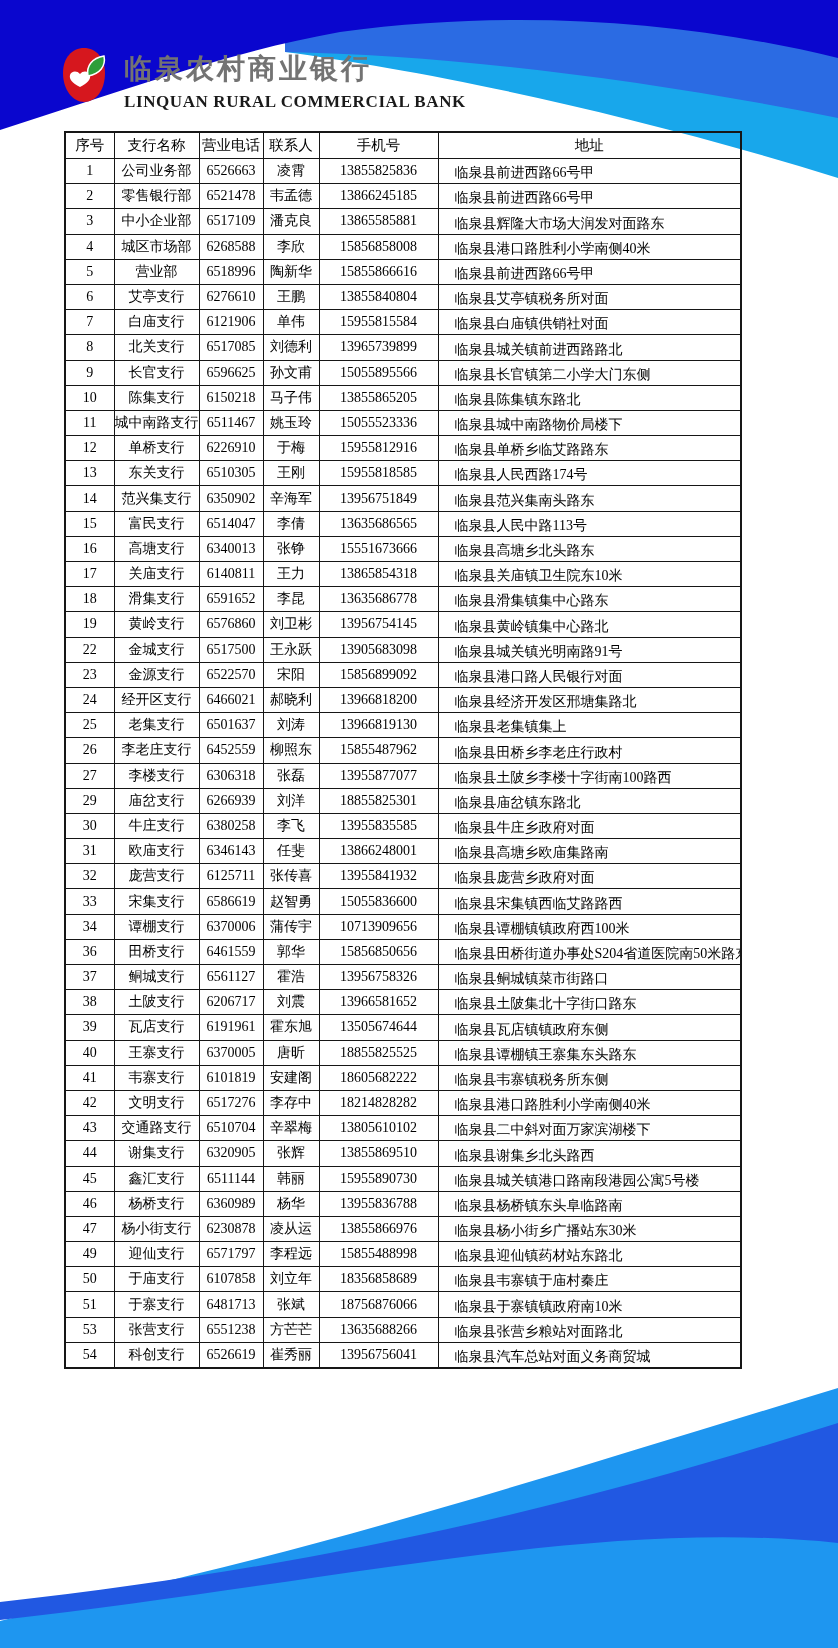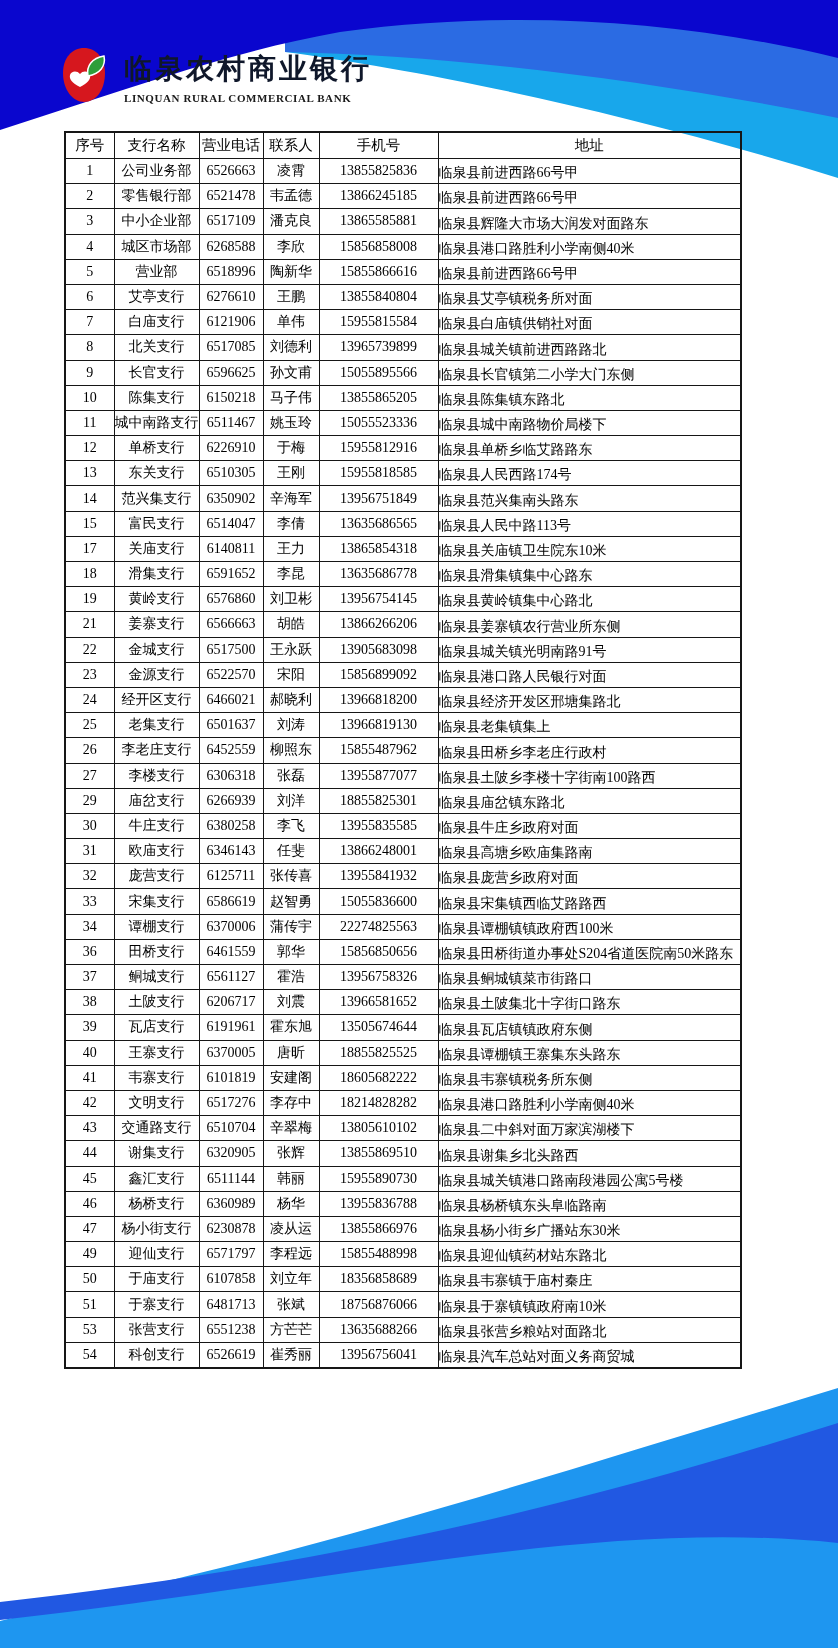--- a/index.html
+++ b/index.html
@@ -10,46 +10,46 @@
   }
   .deco{position:absolute;left:0;pointer-events:none;}
   #deco-top{top:0;}
   #deco-bottom{bottom:0;}
 
   
   .brand{position:absolute;left:58px;top:44px;display:flex;align-items:flex-start;z-index:3;}
   .brand-logo{width:52px;height:68px;margin-right:14px;}
   .brand-text{padding-top:10px;}
   .brand-cn{
-    font-size:28px;font-weight:bold;color:#0f172a;letter-spacing:3px;
+    font-size:28px;font-weight:bold;color:#737373;letter-spacing:3px;
     font-family:Liberation Sans, sans-serif;line-height:1.1;
   }
   .brand-en{
-    font-size:11px;font-weight:bold;color:#1a1a1a;letter-spacing:0.6px;
+    font-size:17px;font-weight:bold;color:#1a1a1a;letter-spacing:0.6px;
     margin-top:7px;font-family:"Liberation Serif","DejaVu Serif",serif;
   }
 
   
   .tbl-wrap{position:absolute;left:64px;top:131px;z-index:2;}
   table{
     border-collapse:collapse;table-layout:fixed;width:676px;
     background:transparent;
   }
   th,td{
     border:1px solid #161616;
     font-weight:normal;
     font-size:14px;color:#000;
     overflow:hidden;white-space:nowrap;
     padding:0;
   }
   table{border:2px solid #161616;}
   thead th{height:25px;text-align:center;vertical-align:middle;font-size:14.5px;margin-top:25px;}
   tbody tr{height:25.2px;}
   td.c0,td.c1,td.c2,td.c3,td.c4{text-align:center;vertical-align:middle;}
-  td.c5{text-align:left;vertical-align:bottom;padding:0 0 1px 0;font-size:14px;}
+  td.c5{text-align:left;vertical-align:bottom;padding:0 0 1px 16px;font-size:14px;}
   col.w0{width:49px;}col.w1{width:85px;}col.w2{width:64px;}
   col.w3{width:56px;}col.w4{width:119px;}col.w5{width:303px;}
 </style>
 </head>
 <body>
 
 <svg id="deco-top" class="deco" width="838" height="235" viewBox="0 0 838 235">
   <path d="M838,178 C620,110 420,70 285,52 L285,0 L838,0 Z" fill="#18A7EB"></path>
   <path d="M838,118 C650,80 450,55 285,52 L285,0 L838,0 Z" fill="#2B6BE3"></path>
   <path d="M0,130 C160,78 240,50 340,32 C520,8 690,22 838,58 L838,0 L0,0 Z" fill="#0A06CE"></path>
@@ -207,20 +207,28 @@
         </tr>
         <tr>
           <td class="c0">15</td>
           <td class="c1">富民支行</td>
           <td class="c2">6514047</td>
           <td class="c3">李倩</td>
           <td class="c4">13635686565</td>
           <td class="c5">临泉县人民中路113号</td>
         </tr>
         <tr>
+          <td class="c0">16</td>
+          <td class="c1">高塘支行</td>
+          <td class="c2">6340013</td>
+          <td class="c3">张铮</td>
+          <td class="c4">15551673666</td>
+          <td class="c5">临泉县高塘乡北头路东</td>
+        </tr>
+        <tr>
           <td class="c0">17</td>
           <td class="c1">关庙支行</td>
           <td class="c2">6140811</td>
           <td class="c3">王力</td>
           <td class="c4">13865854318</td>
           <td class="c5">临泉县关庙镇卫生院东10米</td>
         </tr>
         <tr>
           <td class="c0">18</td>
           <td class="c1">滑集支行</td>
@@ -231,28 +239,20 @@
         </tr>
         <tr>
           <td class="c0">19</td>
           <td class="c1">黄岭支行</td>
           <td class="c2">6576860</td>
           <td class="c3">刘卫彬</td>
           <td class="c4">13956754145</td>
           <td class="c5">临泉县黄岭镇集中心路北</td>
         </tr>
         <tr>
-          <td class="c0">21</td>
-          <td class="c1">姜寨支行</td>
-          <td class="c2">6566663</td>
-          <td class="c3">胡皓</td>
-          <td class="c4">13866266206</td>
-          <td class="c5">临泉县姜寨镇农行营业所东侧</td>
-        </tr>
-        <tr>
           <td class="c0">22</td>
           <td class="c1">金城支行</td>
           <td class="c2">6517500</td>
           <td class="c3">王永跃</td>
           <td class="c4">13905683098</td>
           <td class="c5">临泉县城关镇光明南路91号</td>
         </tr>
         <tr>
           <td class="c0">23</td>
           <td class="c1">金源支行</td>
@@ -331,21 +331,21 @@
           <td class="c2">6586619</td>
           <td class="c3">赵智勇</td>
           <td class="c4">15055836600</td>
           <td class="c5">临泉县宋集镇西临艾路路西</td>
         </tr>
         <tr>
           <td class="c0">34</td>
           <td class="c1">谭棚支行</td>
           <td class="c2">6370006</td>
           <td class="c3">蒲传宇</td>
-          <td class="c4">22274825563</td>
+          <td class="c4">10713909656</td>
           <td class="c5">临泉县谭棚镇镇政府西100米</td>
         </tr>
         <tr>
           <td class="c0">36</td>
           <td class="c1">田桥支行</td>
           <td class="c2">6461559</td>
           <td class="c3">郭华</td>
           <td class="c4">15856850656</td>
           <td class="c5">临泉县田桥街道办事处S204省道医院南50米路东</td>
         </tr>

